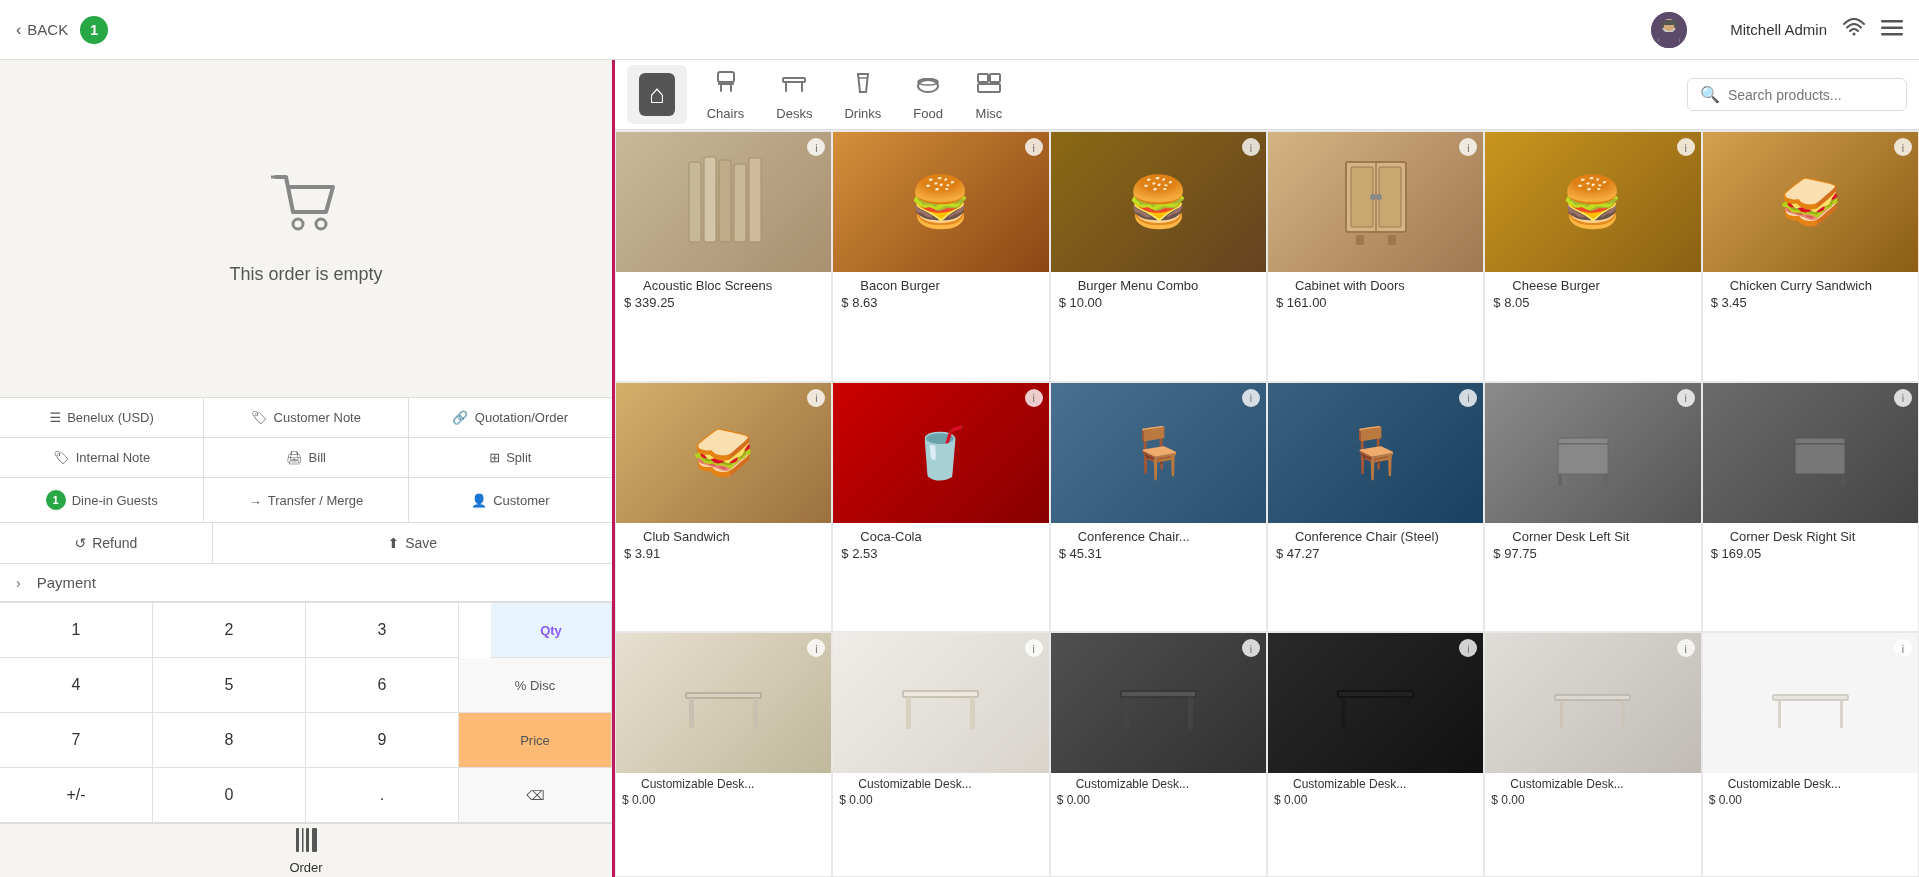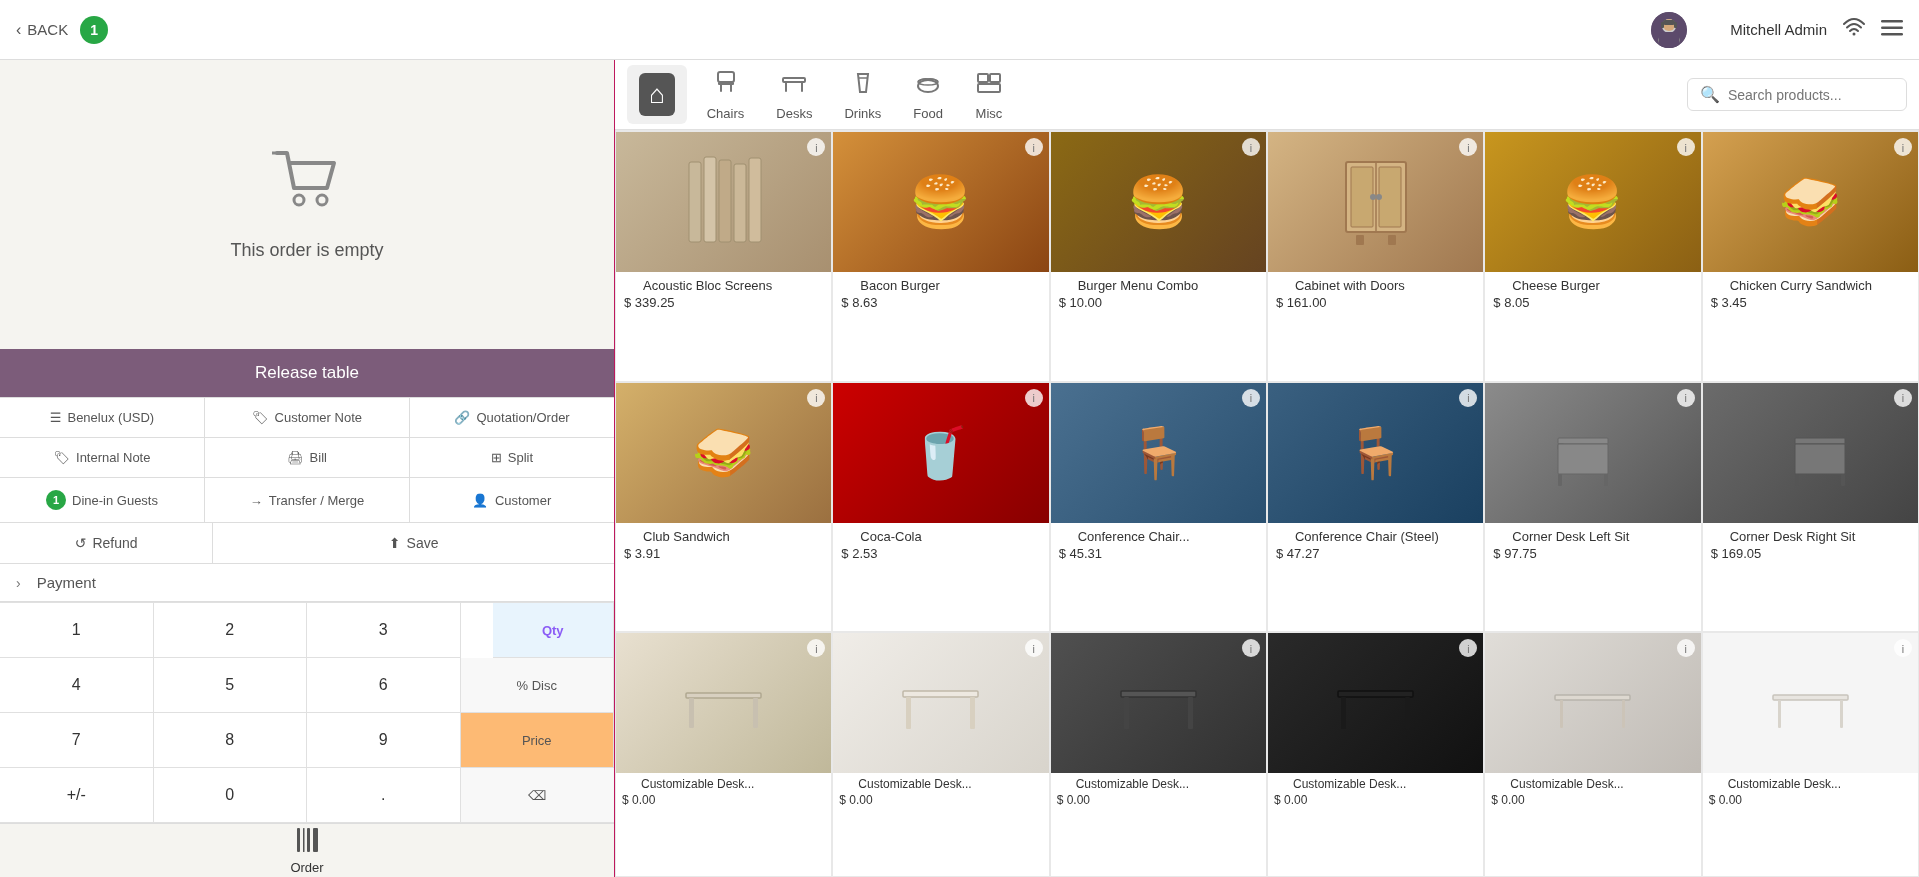--- a/index.html
+++ b/index.html
@@ -32,21 +32,21 @@
     .admin-name { font-size: 15px; color: #333; margin-left: 27px; }
     .wifi-icon { font-size: 18px; color: #555; }
     .menu-icon { font-size: 20px; color: #555; cursor: pointer; }
 
     
     .main { display: flex; flex: 1; overflow: hidden; }
 
     
     .left-panel {
       width: 615px; background: #f5f4f0; flex-shrink: 0;
-      display: flex; flex-direction: column; border-right: 1px solid #be185d;
+      display: flex; flex-direction: column; border-right: 3px solid #be185d;
     }
     .order-empty-area {
       flex: 1; display: flex; flex-direction: column; align-items: center;
       justify-content: center; padding: 20px;
     }
     .cart-icon { font-size: 64px; color: #888; margin-bottom: 12px; }
     .empty-text { font-size: 18px; color: #555; }
 
     .release-table-bar {
       background: #7c5c7a; color: #fff; text-align: center;
@@ -263,23 +263,20 @@
         <svg width="70" height="65" viewBox="0 0 70 65" fill="none">
           <path d="M5 5H15L22 40H55L62 15H18" stroke="#888" stroke-width="4" stroke-linecap="round" stroke-linejoin="round" fill="none"></path>
           <circle cx="27" cy="52" r="5" stroke="#888" stroke-width="3" fill="none"></circle>
           <circle cx="50" cy="52" r="5" stroke="#888" stroke-width="3" fill="none"></circle>
           <line x1="5" y1="5" x2="0" y2="5" stroke="#888" stroke-width="3" stroke-linecap="round"></line>
         </svg>
       </div>
       <span class="empty-text">This order is empty</span>
     </div>
 
-    <div class="release-table-bar">
-      <span>Release table</span>
-    </div>
 
     <div class="action-row">
       <button class="action-btn">
         <span>☰</span>
         <span>Benelux (USD)</span>
       </button>
       <button class="action-btn">
         <span>🏷</span>
         <span>Customer Note</span>
       </button>

